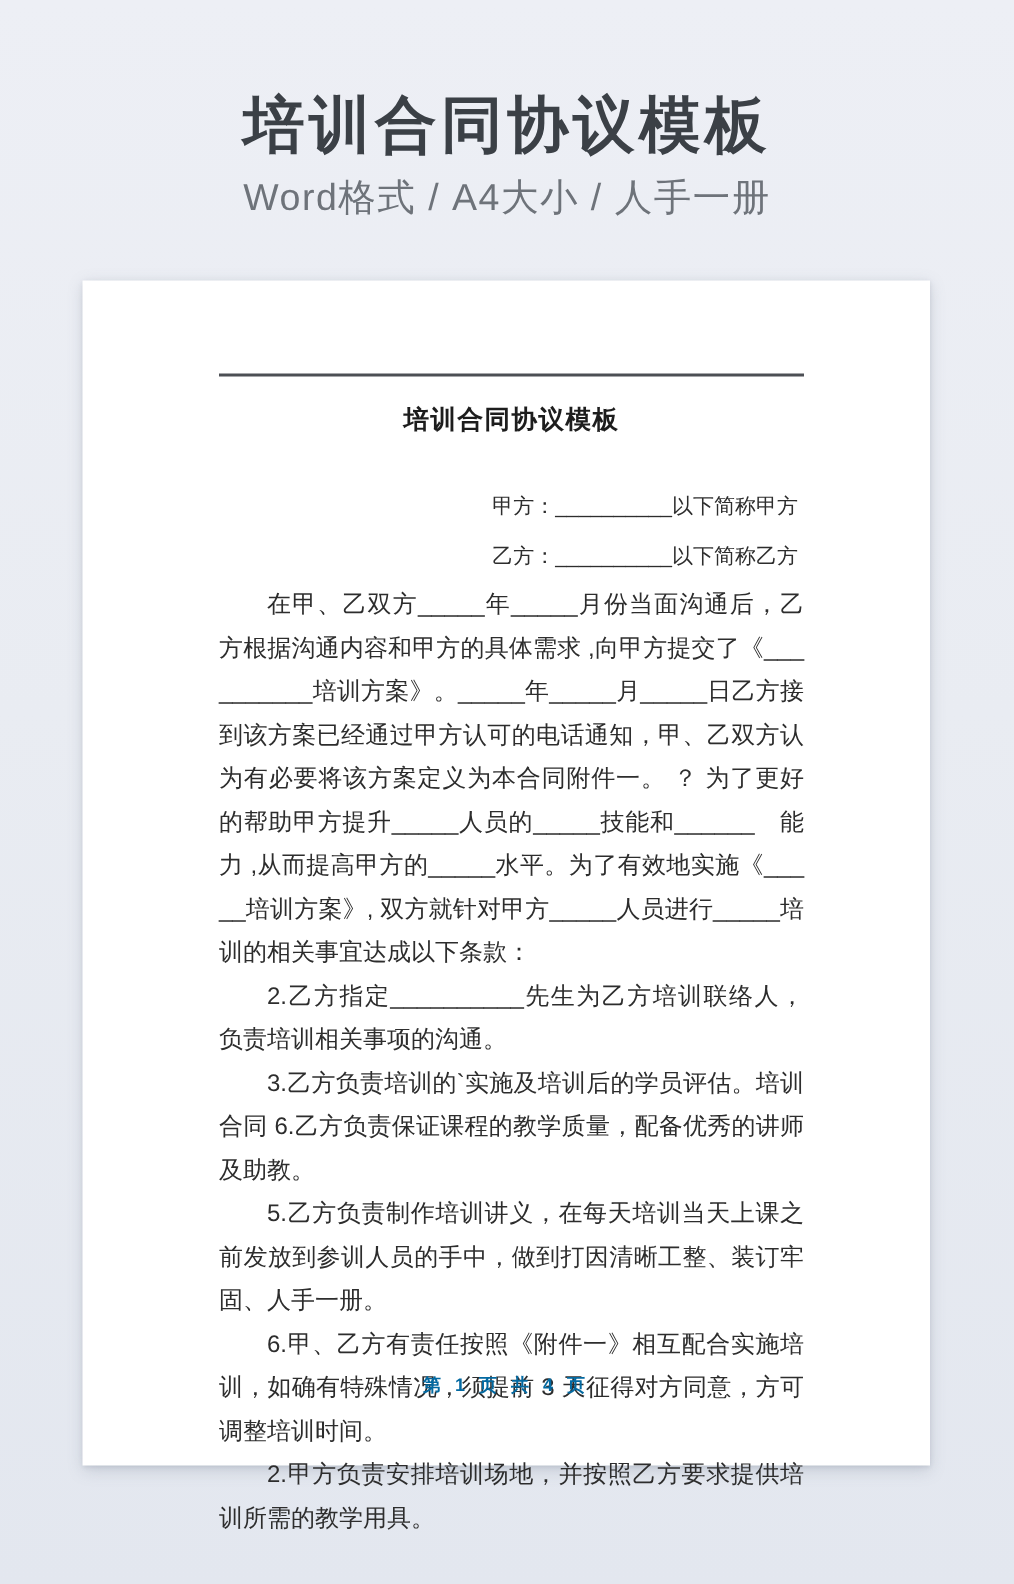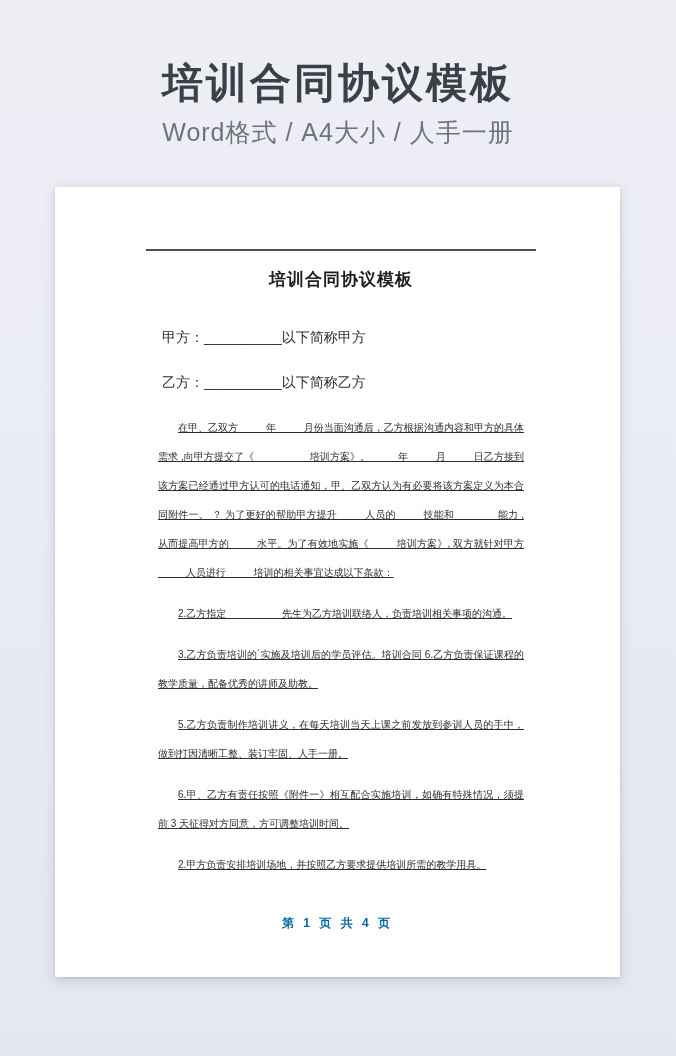--- a/index.html
+++ b/index.html
@@ -54,34 +54,34 @@
   .doc-title {
     margin: 14px 0 28px 0;
     font-size: 17px;
     line-height: 30px;
     font-weight: bold;
     text-align: center;
     color: #1d1d1d;
     letter-spacing: 1px;
   }
   .party-line {
-    margin: 16px;
+    margin: 4px;
     font-size: 14px;
     line-height: 29px;
     color: #2d2d2d;
+    text-align: right;
   }
   .para {
-    margin: 12px;
-    font-size: 10px;
+    margin: 0;
+    font-size: 16px;
     line-height: 29px;
     color: #2d2d2d;
     text-align: justify;
     text-indent: 2em;
     word-break: break-all;
-    text-decoration: underline;
   }
   .doc-footer {
     position: absolute;
     left: 0;
     right: 0;
     top: 728px;
     text-align: center;
     font-size: 12px;
     font-weight: bold;
     letter-spacing: 3px;

